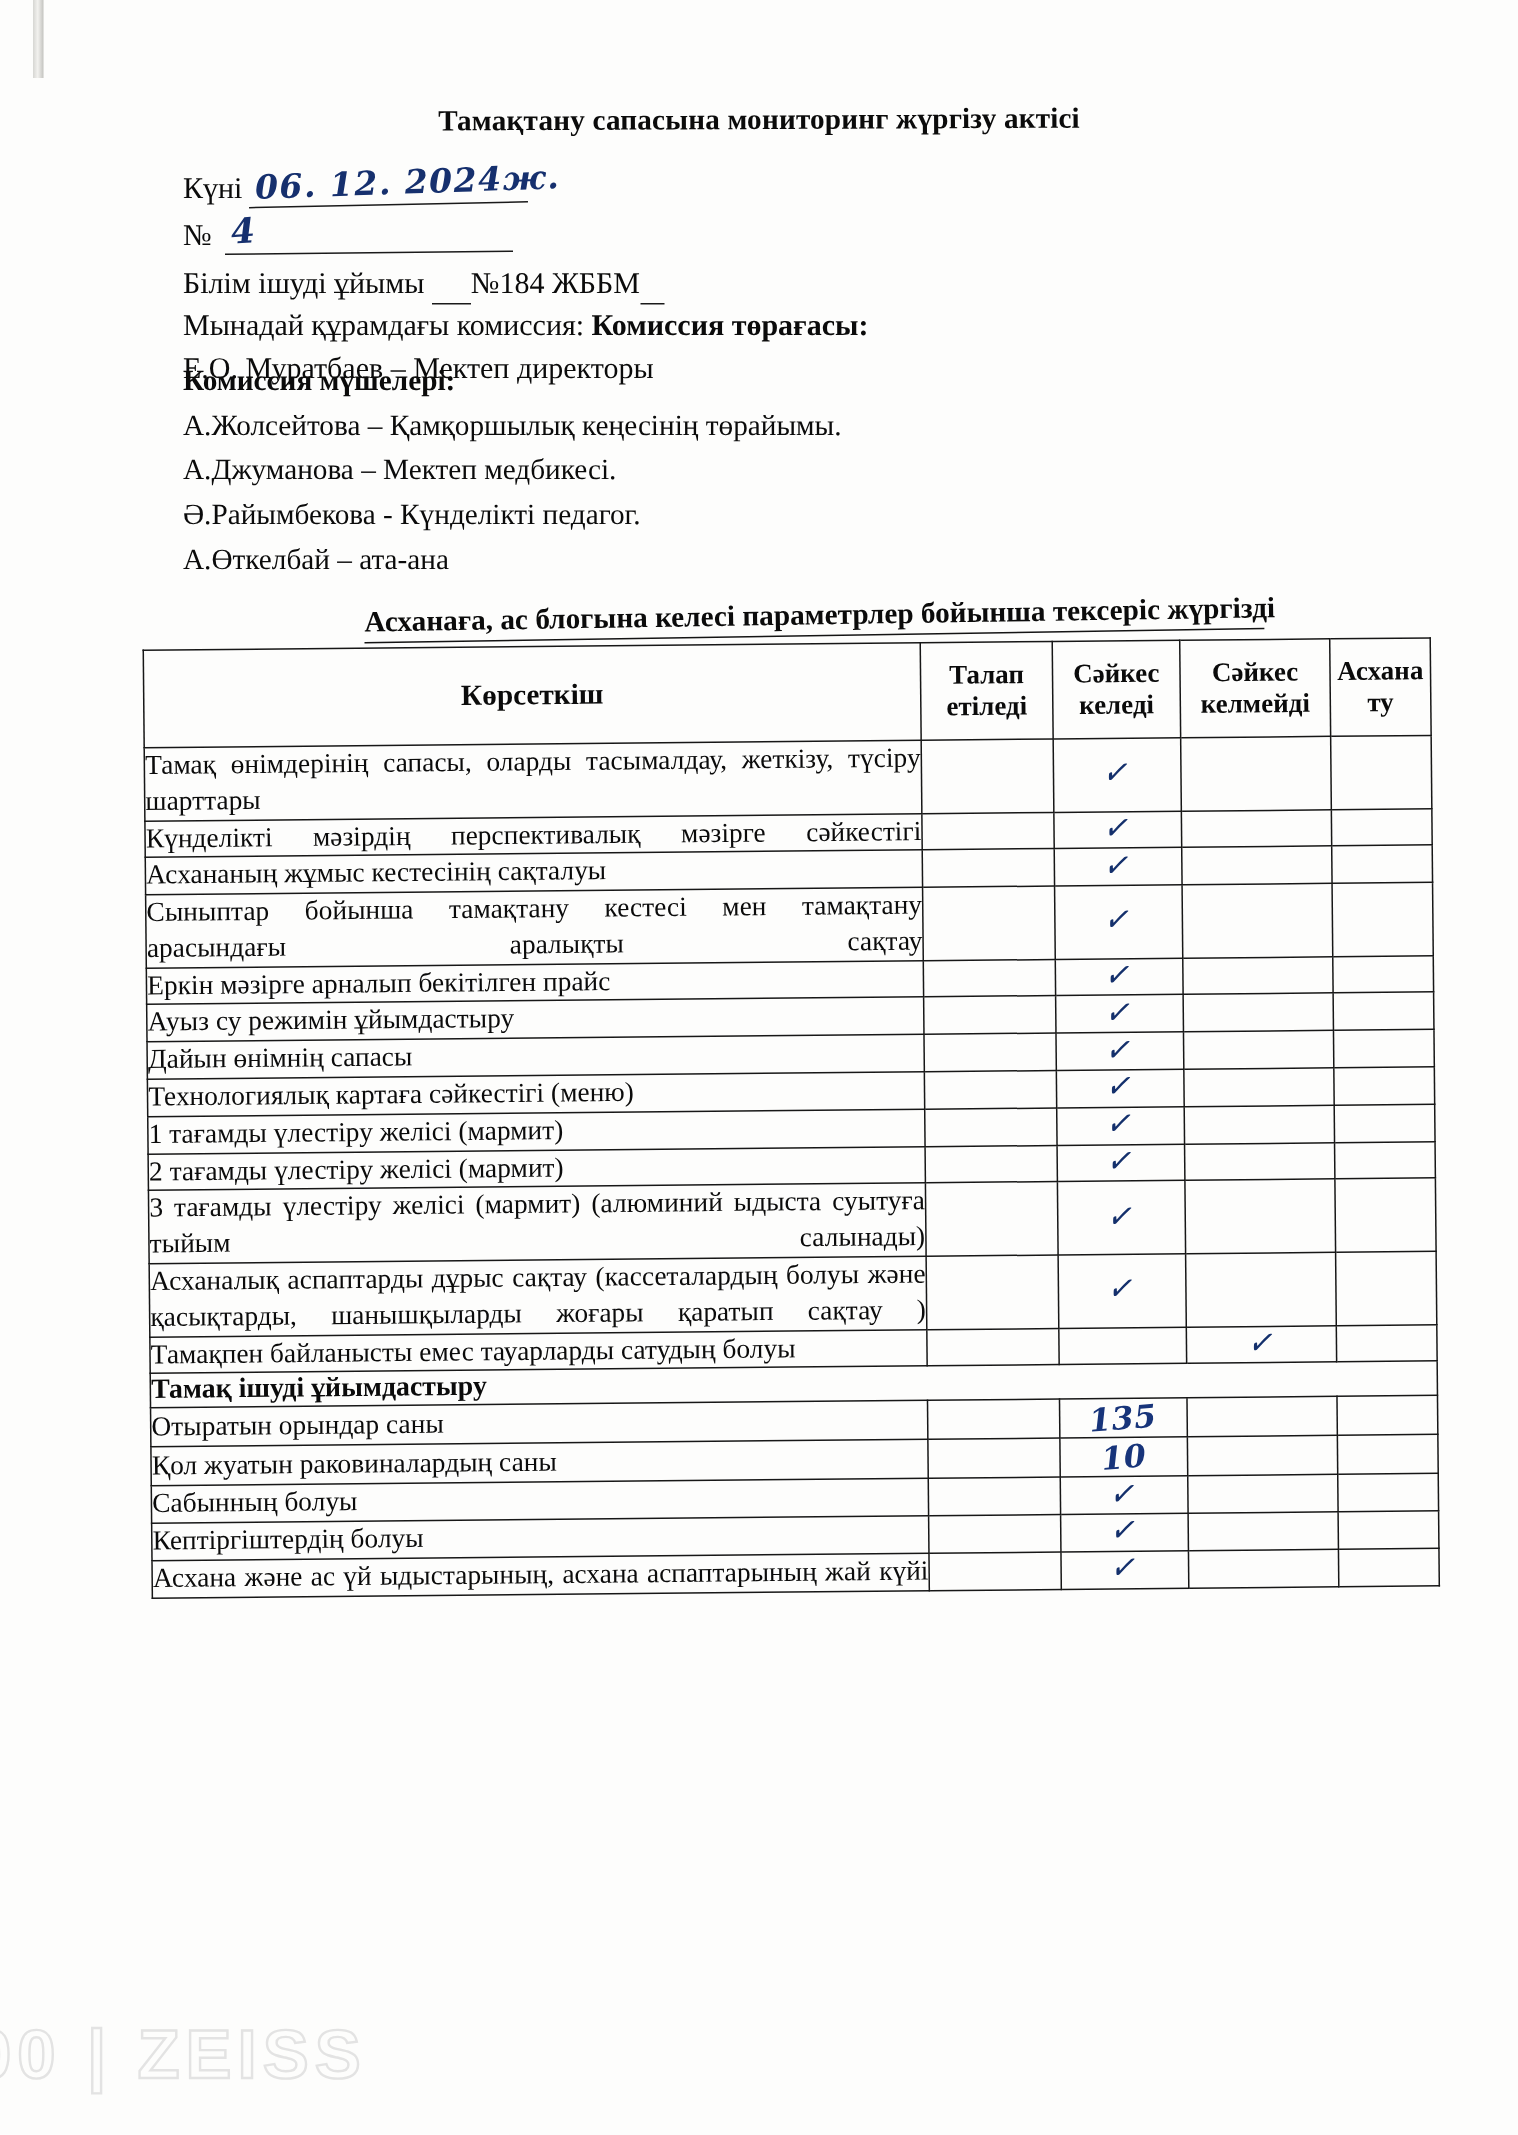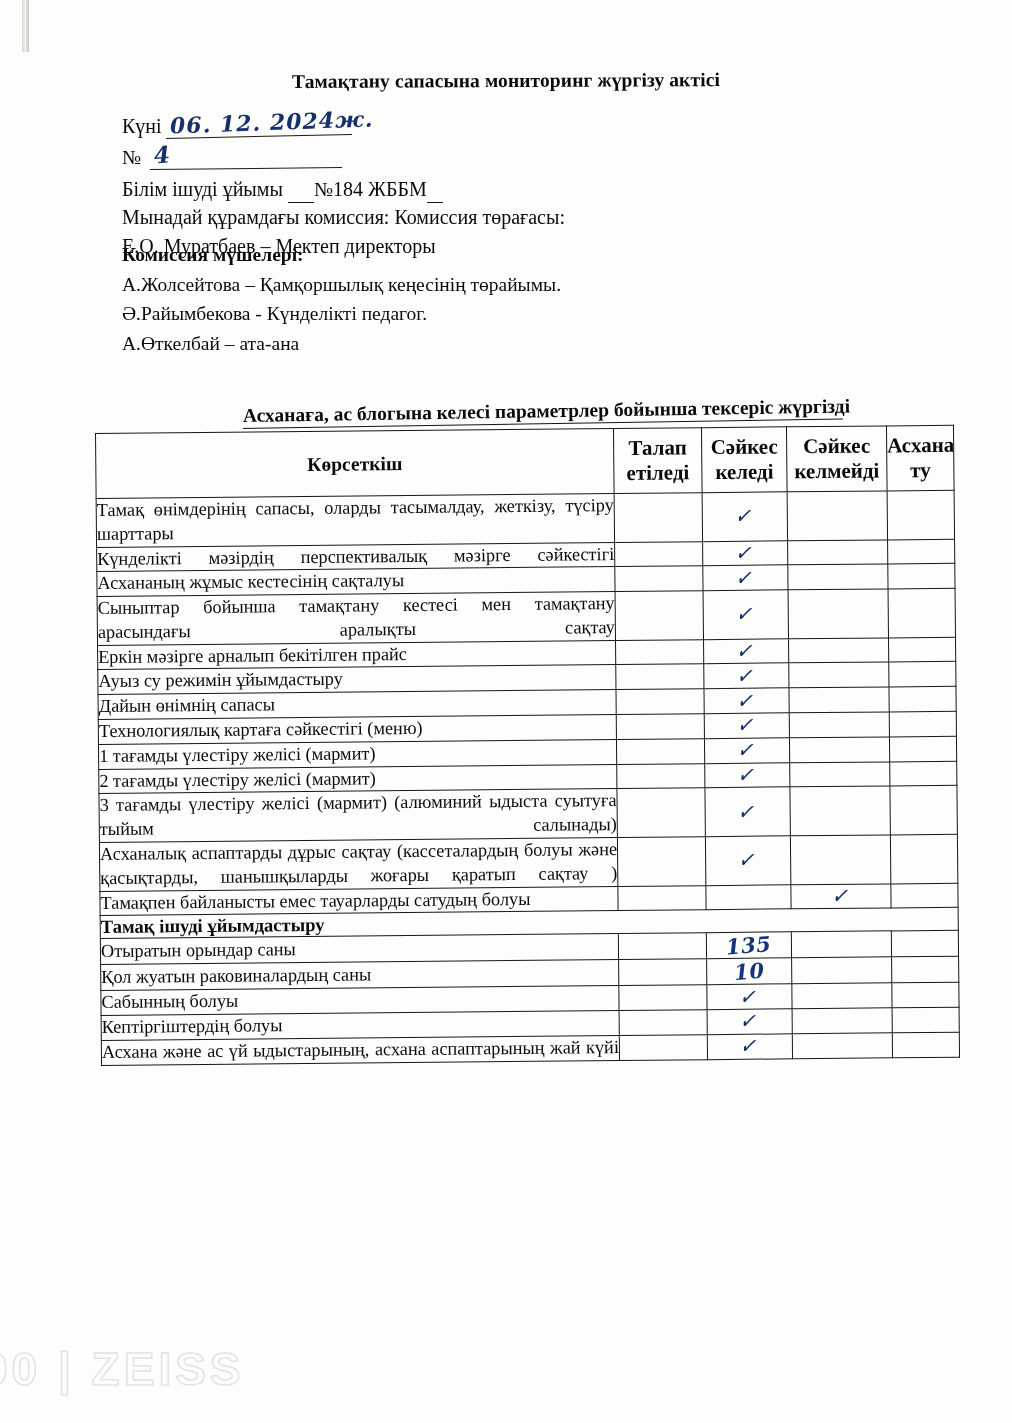--- a/index.html
+++ b/index.html
@@ -63,21 +63,21 @@
     left: 98px;
     width: 790px;
     font-size: 20px;
     line-height: 1.42;
     margin-left: 24px;
   }
   #hdr-top { top: 112px; }
 
   .hdr-line { position: relative; white-space: nowrap; }
   .hdr-line.bold { font-weight: bold; }
-  .hdr-line .b { font-weight: normal; text-align: right; }
+  .hdr-line .b { font-weight: bold; text-align: right; }
 
   .blank-rule {
     display: inline-block;
     border-bottom: 1.4px solid #1a1a1a;
     vertical-align: bottom;
   }
 
   
   .hw {
     font-family: "DejaVu Serif", serif;
@@ -152,21 +152,21 @@
     vertical-align: middle;
   }
   .c-ind   { width: 518px; }
   .c-req   { width: 88px; }
   .c-yes   { width: 85px; }
   .c-no    { width: 100px; }
   .c-note  { width: 67px; }
 
   th.head {
     font-weight: bold;
-    font-size: 21px;
+    font-size: 18px;
     text-align: center;
     line-height: 1.18;
     height: 64px;
     padding: 2px 3px;
   }
   th.head-ind { font-size: 19.5px; }
 
   td.ind {
     font-size: 18.3px;
     line-height: 1.3;
@@ -239,20 +239,21 @@
       <span>Мынадай құрамдағы комиссия:</span>
       <span class="b">Комиссия төрағасы:</span>
     </div>
 
     <div class="hdr-line">Е.О. Муратбаев – Мектеп директоры</div>
   </div>
 
   <div class="hdr-block" id="members-block">
     <div class="hdr-line bold">Комиссия мүшелері:</div>
     <div class="hdr-line">А.Жолсейтова – Қамқоршылық кеңесінің төрайымы.</div>
+    <div class="hdr-line">А.Джуманова – Мектеп медбикесі.</div>
     <div class="hdr-line">Ә.Райымбекова - Күнделікті педагог.</div>
     <div class="hdr-line">А.Өткелбай – ата-ана</div>
   </div>
 
   <div id="table-caption">Асханаға, ас блогына келесі параметрлер бойынша тексеріс жүргізді</div>
   <div id="table-caption-rule"></div>
 
   <div id="main-table-wrap">
     <table class="act">
       <colgroup>

